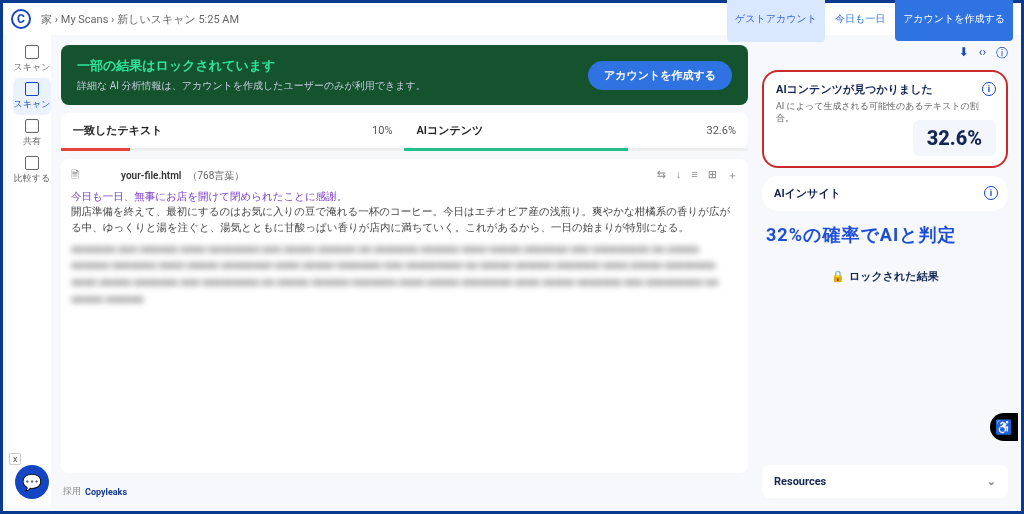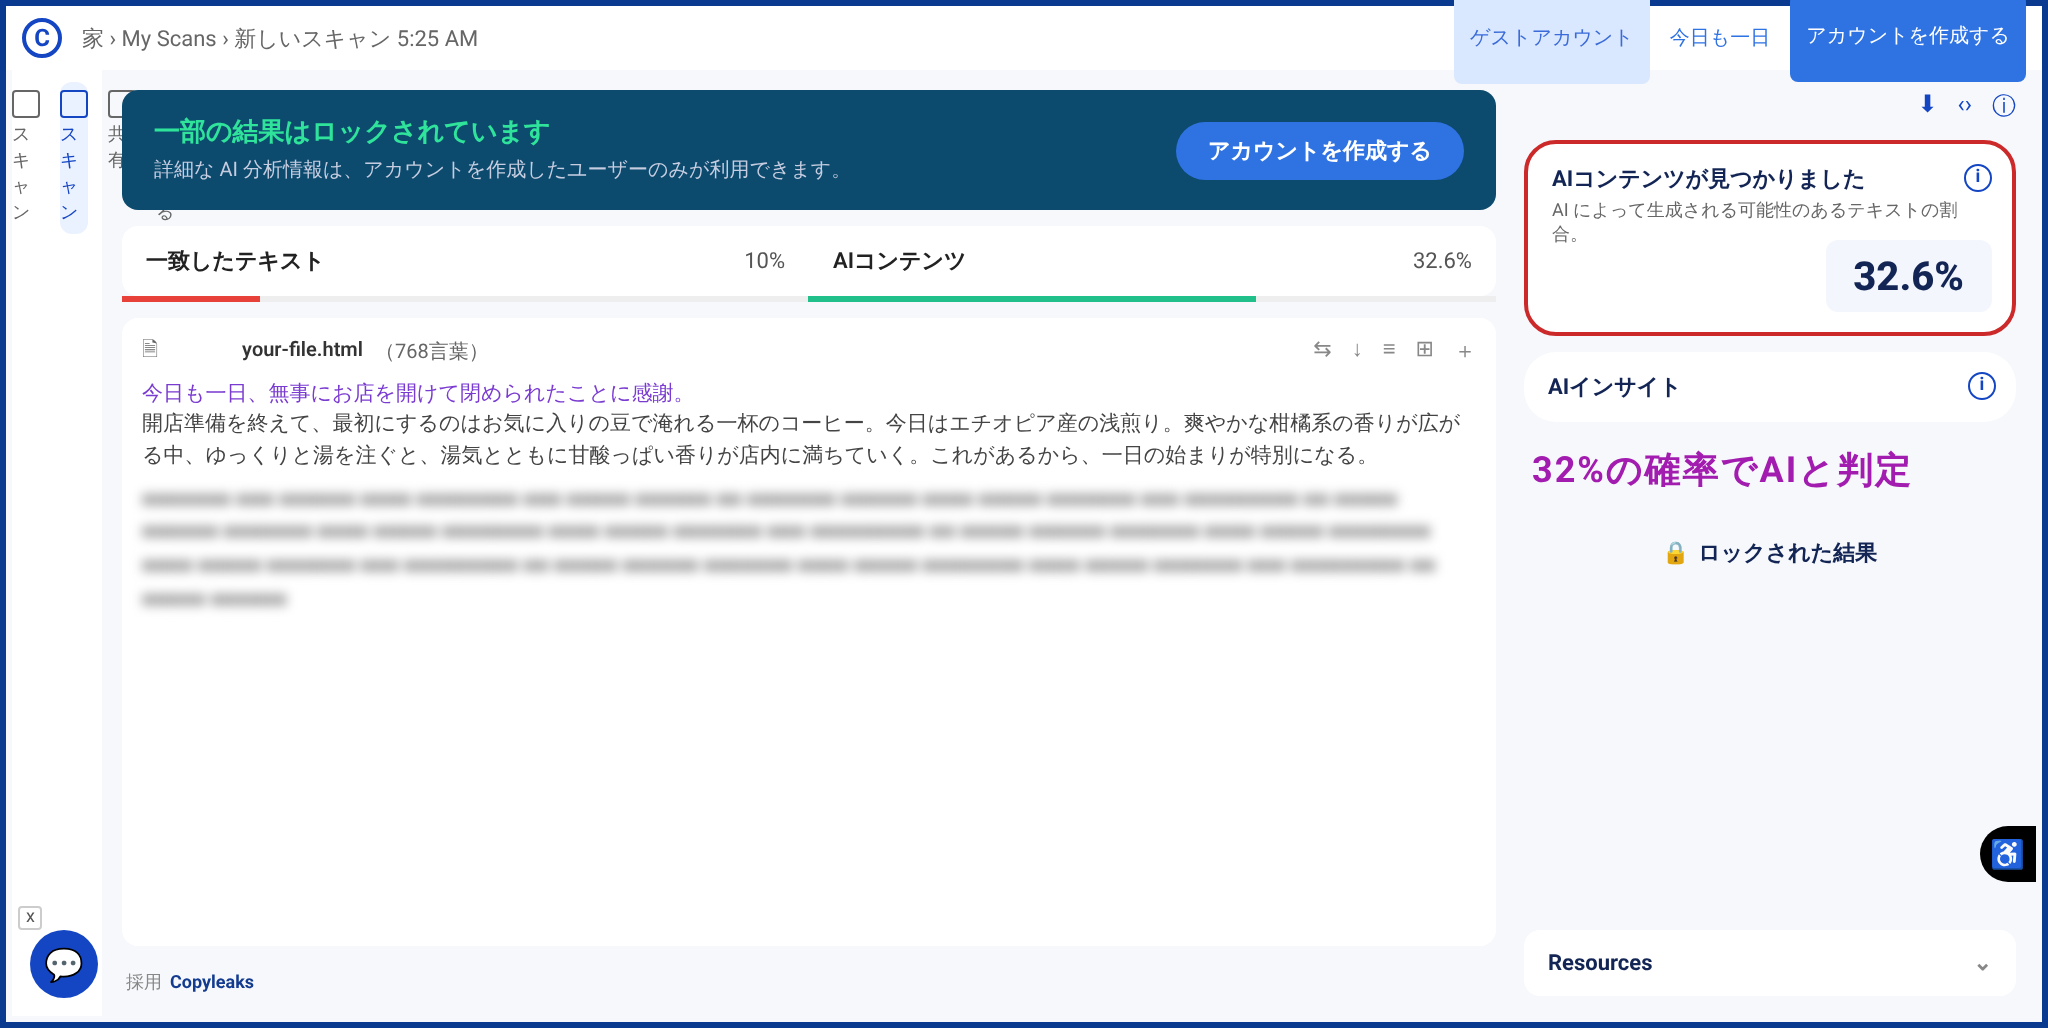--- a/index.html
+++ b/index.html
@@ -8,31 +8,31 @@
 
   
   .topbar { height:32px; background:#fff; display:flex; align-items:center; padding:0 8px; font-size:11px; color:#555; }
   .logo { width:20px; height:20px; border:2px solid #1446c4; border-radius:50%; display:flex; align-items:center; justify-content:center; color:#1446c4; font-weight:700; font-size:12px; margin-right:10px; }
   .crumbs span { color:#666; }
   .top-right { margin-left:auto; display:flex; gap:10px; align-items:center; font-size:10px; }
   .pill { background:#d9e7ff; border-radius:4px; padding:16px 8px; color:#3a6bd8; }
   .pill.primary { background:#2f73e3; color:#fff; text-align:center; line-height:1.2; }
 
   
-  .rail { position:absolute; left:3px; top:32px; bottom:3px; width:45px; background:#fff; display:flex; flex-direction:row; align-items:flex-start; padding-top:6px; gap:10px; font-size:9px; color:#666; }
+  .rail { position:absolute; left:3px; top:32px; bottom:3px; width:45px; background:#fff; display:flex; flex-direction:column; align-items:flex-end; padding-top:6px; font-size:9px; color:#666; }
   .rail .item { display:flex; flex-direction:column; align-items:center; gap:2px; width:38px; padding:4px 0; border-radius:6px; }
   .rail .item.active { background:#eaf1ff; color:#1446c4; }
   .rail .ic { width:14px; height:14px; border:1.5px solid currentColor; border-radius:2px; }
 
   .body { position:absolute; left:48px; right:3px; top:32px; bottom:3px; display:flex; }
   .main { flex:1; padding:10px 10px 10px 10px; display:flex; flex-direction:column; gap:8px; overflow:hidden; }
   .side { width:260px; padding:10px 10px 10px 4px; display:flex; flex-direction:column; gap:8px; }
 
   
-  .banner { background:#0c4a6e; color:#fff; border-radius:8px; padding:12px 16px; display:flex; align-items:center; gap:14px; }
+  .banner { background:#14532d; color:#fff; border-radius:8px; padding:12px 16px; display:flex; align-items:center; gap:14px; }
   .banner h3 { color:#2fe39b; font-size:13px; font-weight:600; margin-bottom:4px; }
   .banner p { font-size:10px; color:#c6cde0; line-height:1.4; }
   .create-btn { margin-left:auto; background:#2f73e3; color:#fff; border-radius:18px; padding:7px 16px; font-size:11px; font-weight:600; white-space:nowrap; }
 
   
   .tabs { background:#fff; border-radius:8px; display:flex; font-size:11px; font-weight:600; color:#222; }
   .tab { flex:1; padding:10px 12px; display:flex; justify-content:space-between; align-items:center; }
   .tab .pct { font-weight:400; color:#555; }
   .tabbar { height:3px; display:flex; }
   .tabbar .seg { height:3px; }
@@ -57,21 +57,21 @@
   
   .side-tools { display:flex; justify-content:flex-end; gap:10px; font-size:12px; color:#1446c4; }
   .card { background:#fff; border-radius:16px; padding:10px 12px; position:relative; }
   .card.redbox { border:2px solid #cc2a2a; }
   .card h4 { font-size:11px; font-weight:700; color:#132554; margin-bottom:4px; }
   .card p { font-size:9px; color:#666; line-height:1.3; }
   .info-i { position:absolute; right:10px; top:10px; width:14px; height:14px; border:1.5px solid #1446c4; border-radius:50%; display:flex; align-items:center; justify-content:center; font-size:9px; color:#1446c4; font-weight:700; }
   .big { position:absolute; right:10px; bottom:10px; background:#f3f6fc; border-radius:6px; padding:6px 14px; font-size:20px; font-weight:800; color:#132554; }
   .card.ai h4 { margin:0; }
 
-  .annot { color:#a21caf; font-size:18px; font-weight:700; letter-spacing:1px; padding:4px 0 0 4px; }
+  .annot { color:#1d4ed8; font-size:18px; font-weight:700; letter-spacing:1px; padding:4px 0 0 4px; }
   .locked { text-align:center; font-size:11px; font-weight:700; color:#132554; padding:14px 0; }
   .locked .lock { color:#1446c4; margin-right:4px; }
 
   .resources { background:#fff; border-radius:8px; padding:10px 12px; font-size:11px; font-weight:700; color:#132554; display:flex; align-items:center; margin-top:auto; }
   .resources .chev { margin-left:auto; color:#888; }
 
   .fab { position:absolute; left:12px; bottom:12px; width:34px; height:34px; border-radius:50%; background:#1446c4; color:#fff; display:flex; align-items:center; justify-content:center; font-size:16px; }
   .acc { position:absolute; right:3px; bottom:70px; width:28px; height:28px; background:#000; border-radius:14px 0 0 14px; color:#fff; display:flex; align-items:center; justify-content:center; font-size:14px; }
   .xmark { position:absolute; left:6px; bottom:46px; font-size:9px; background:#fff; border:1px solid #ccc; padding:0 3px; border-radius:2px; color:#555; }
 </style>

